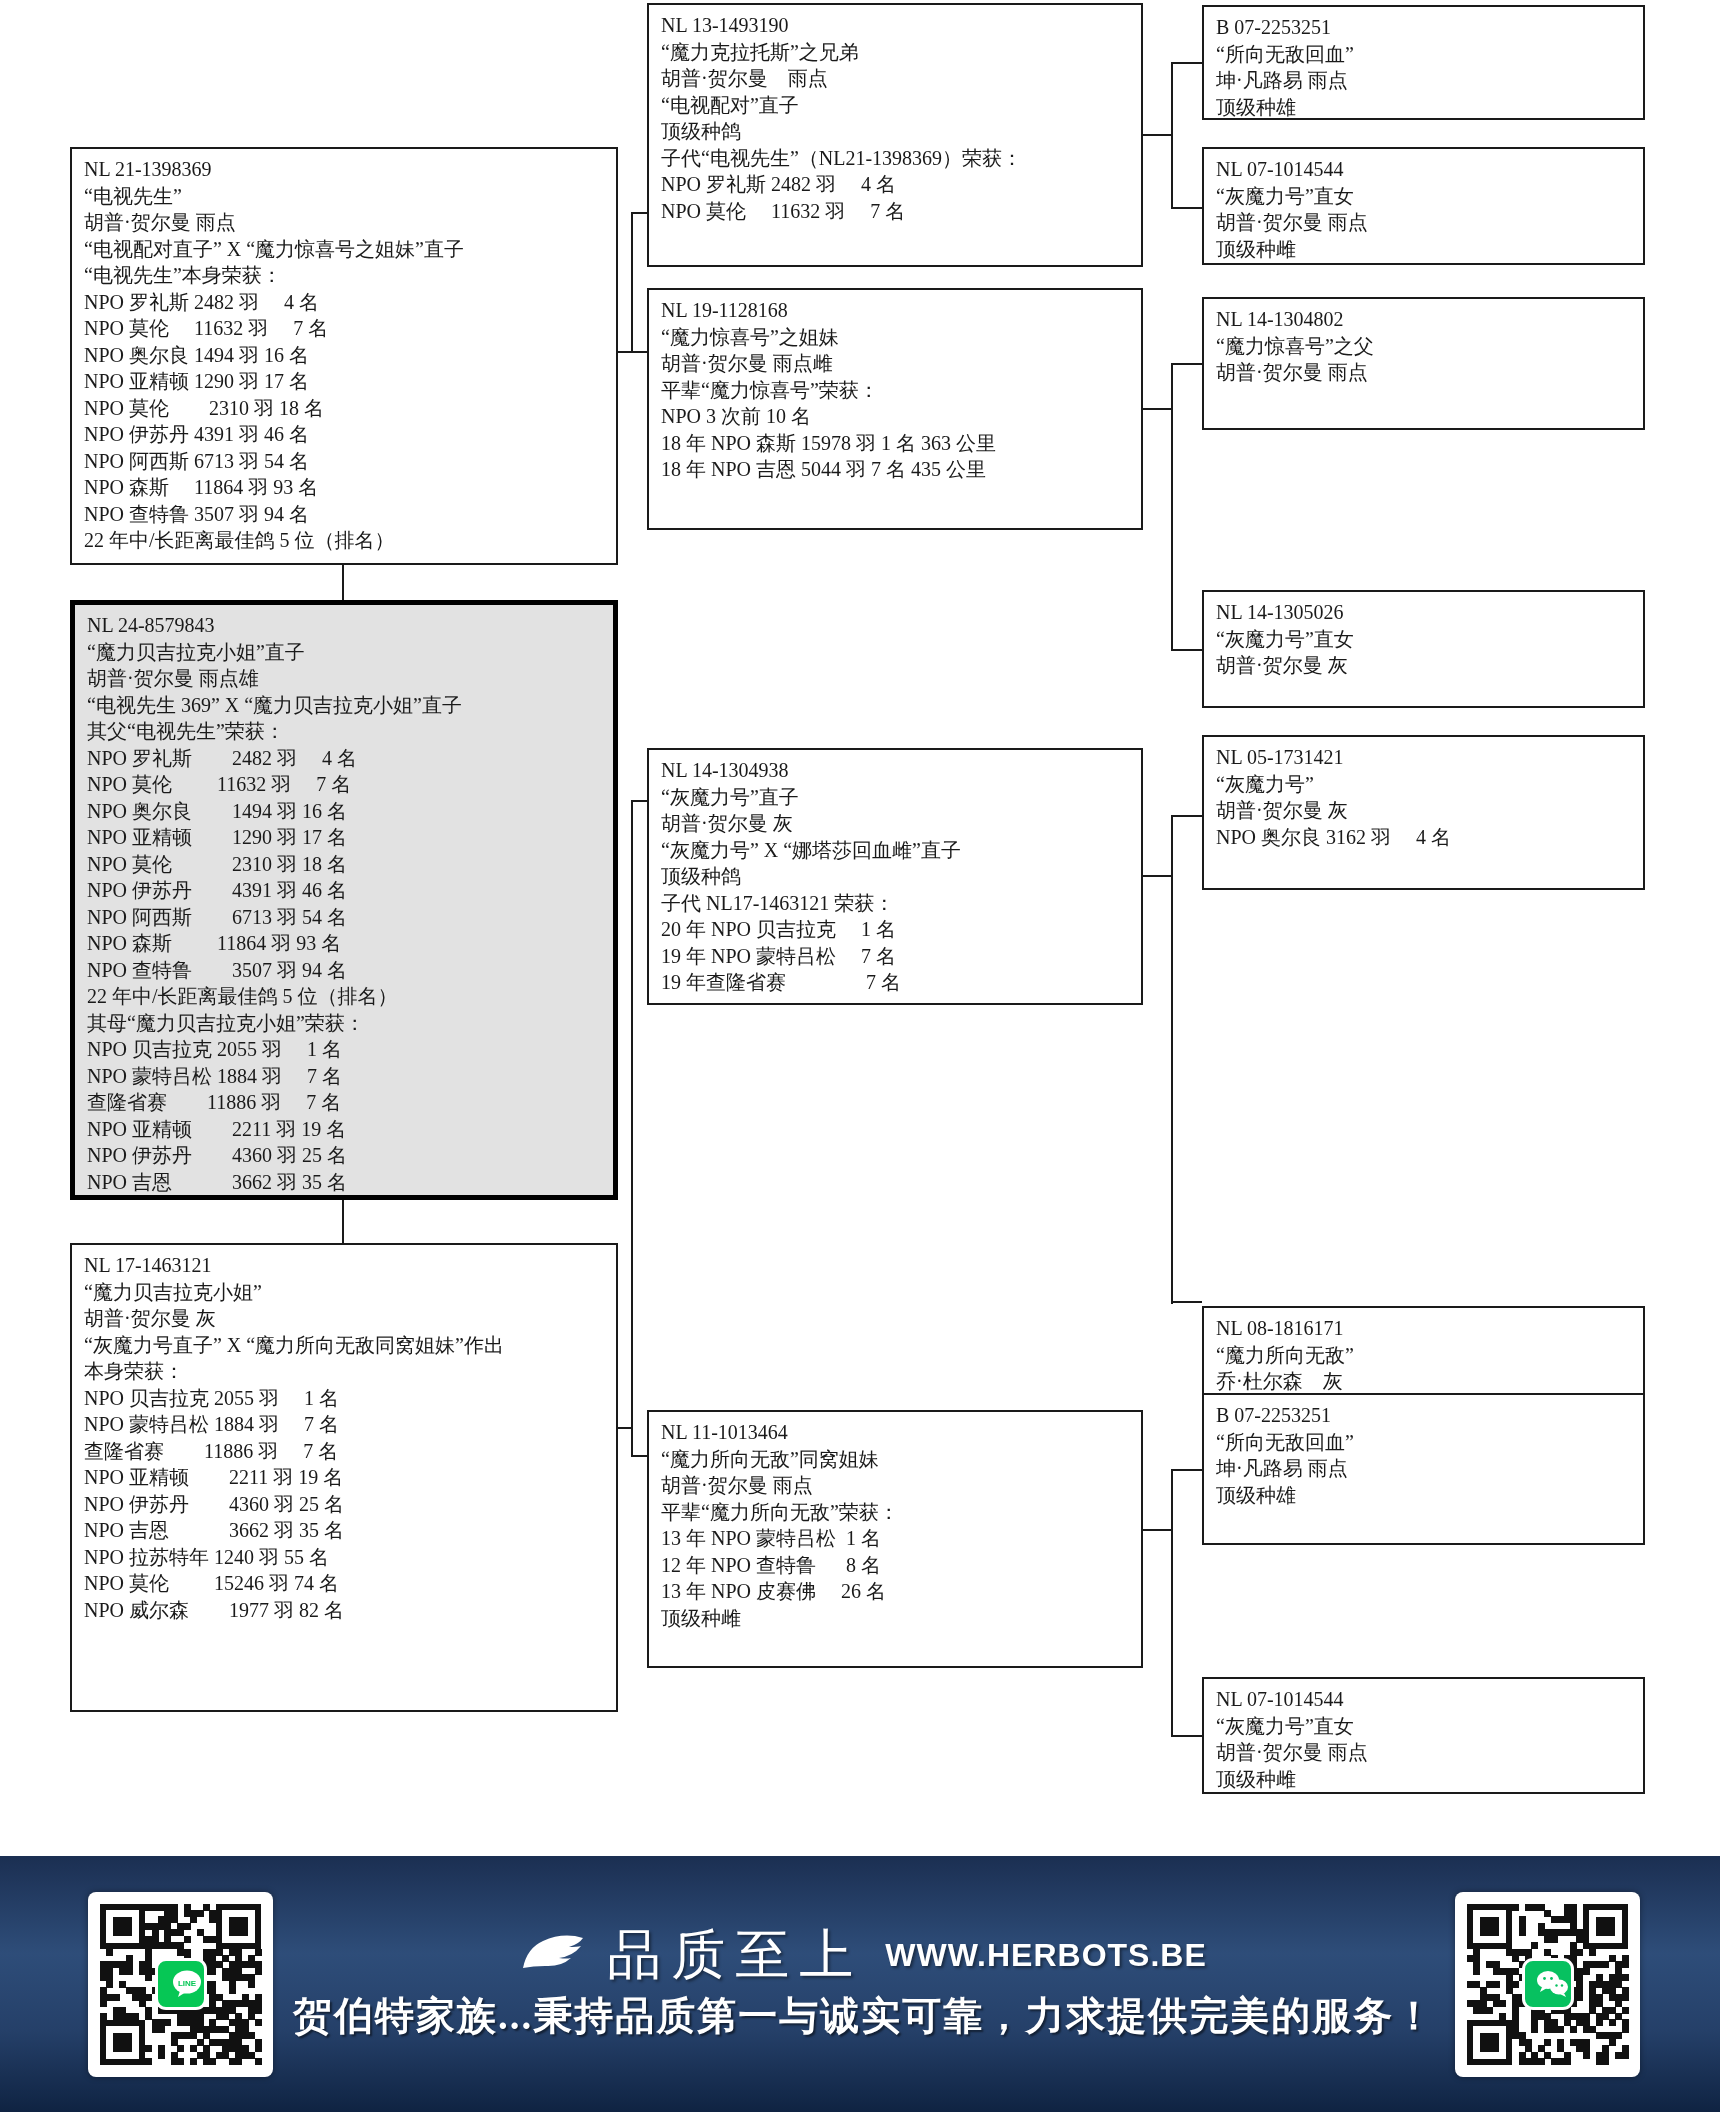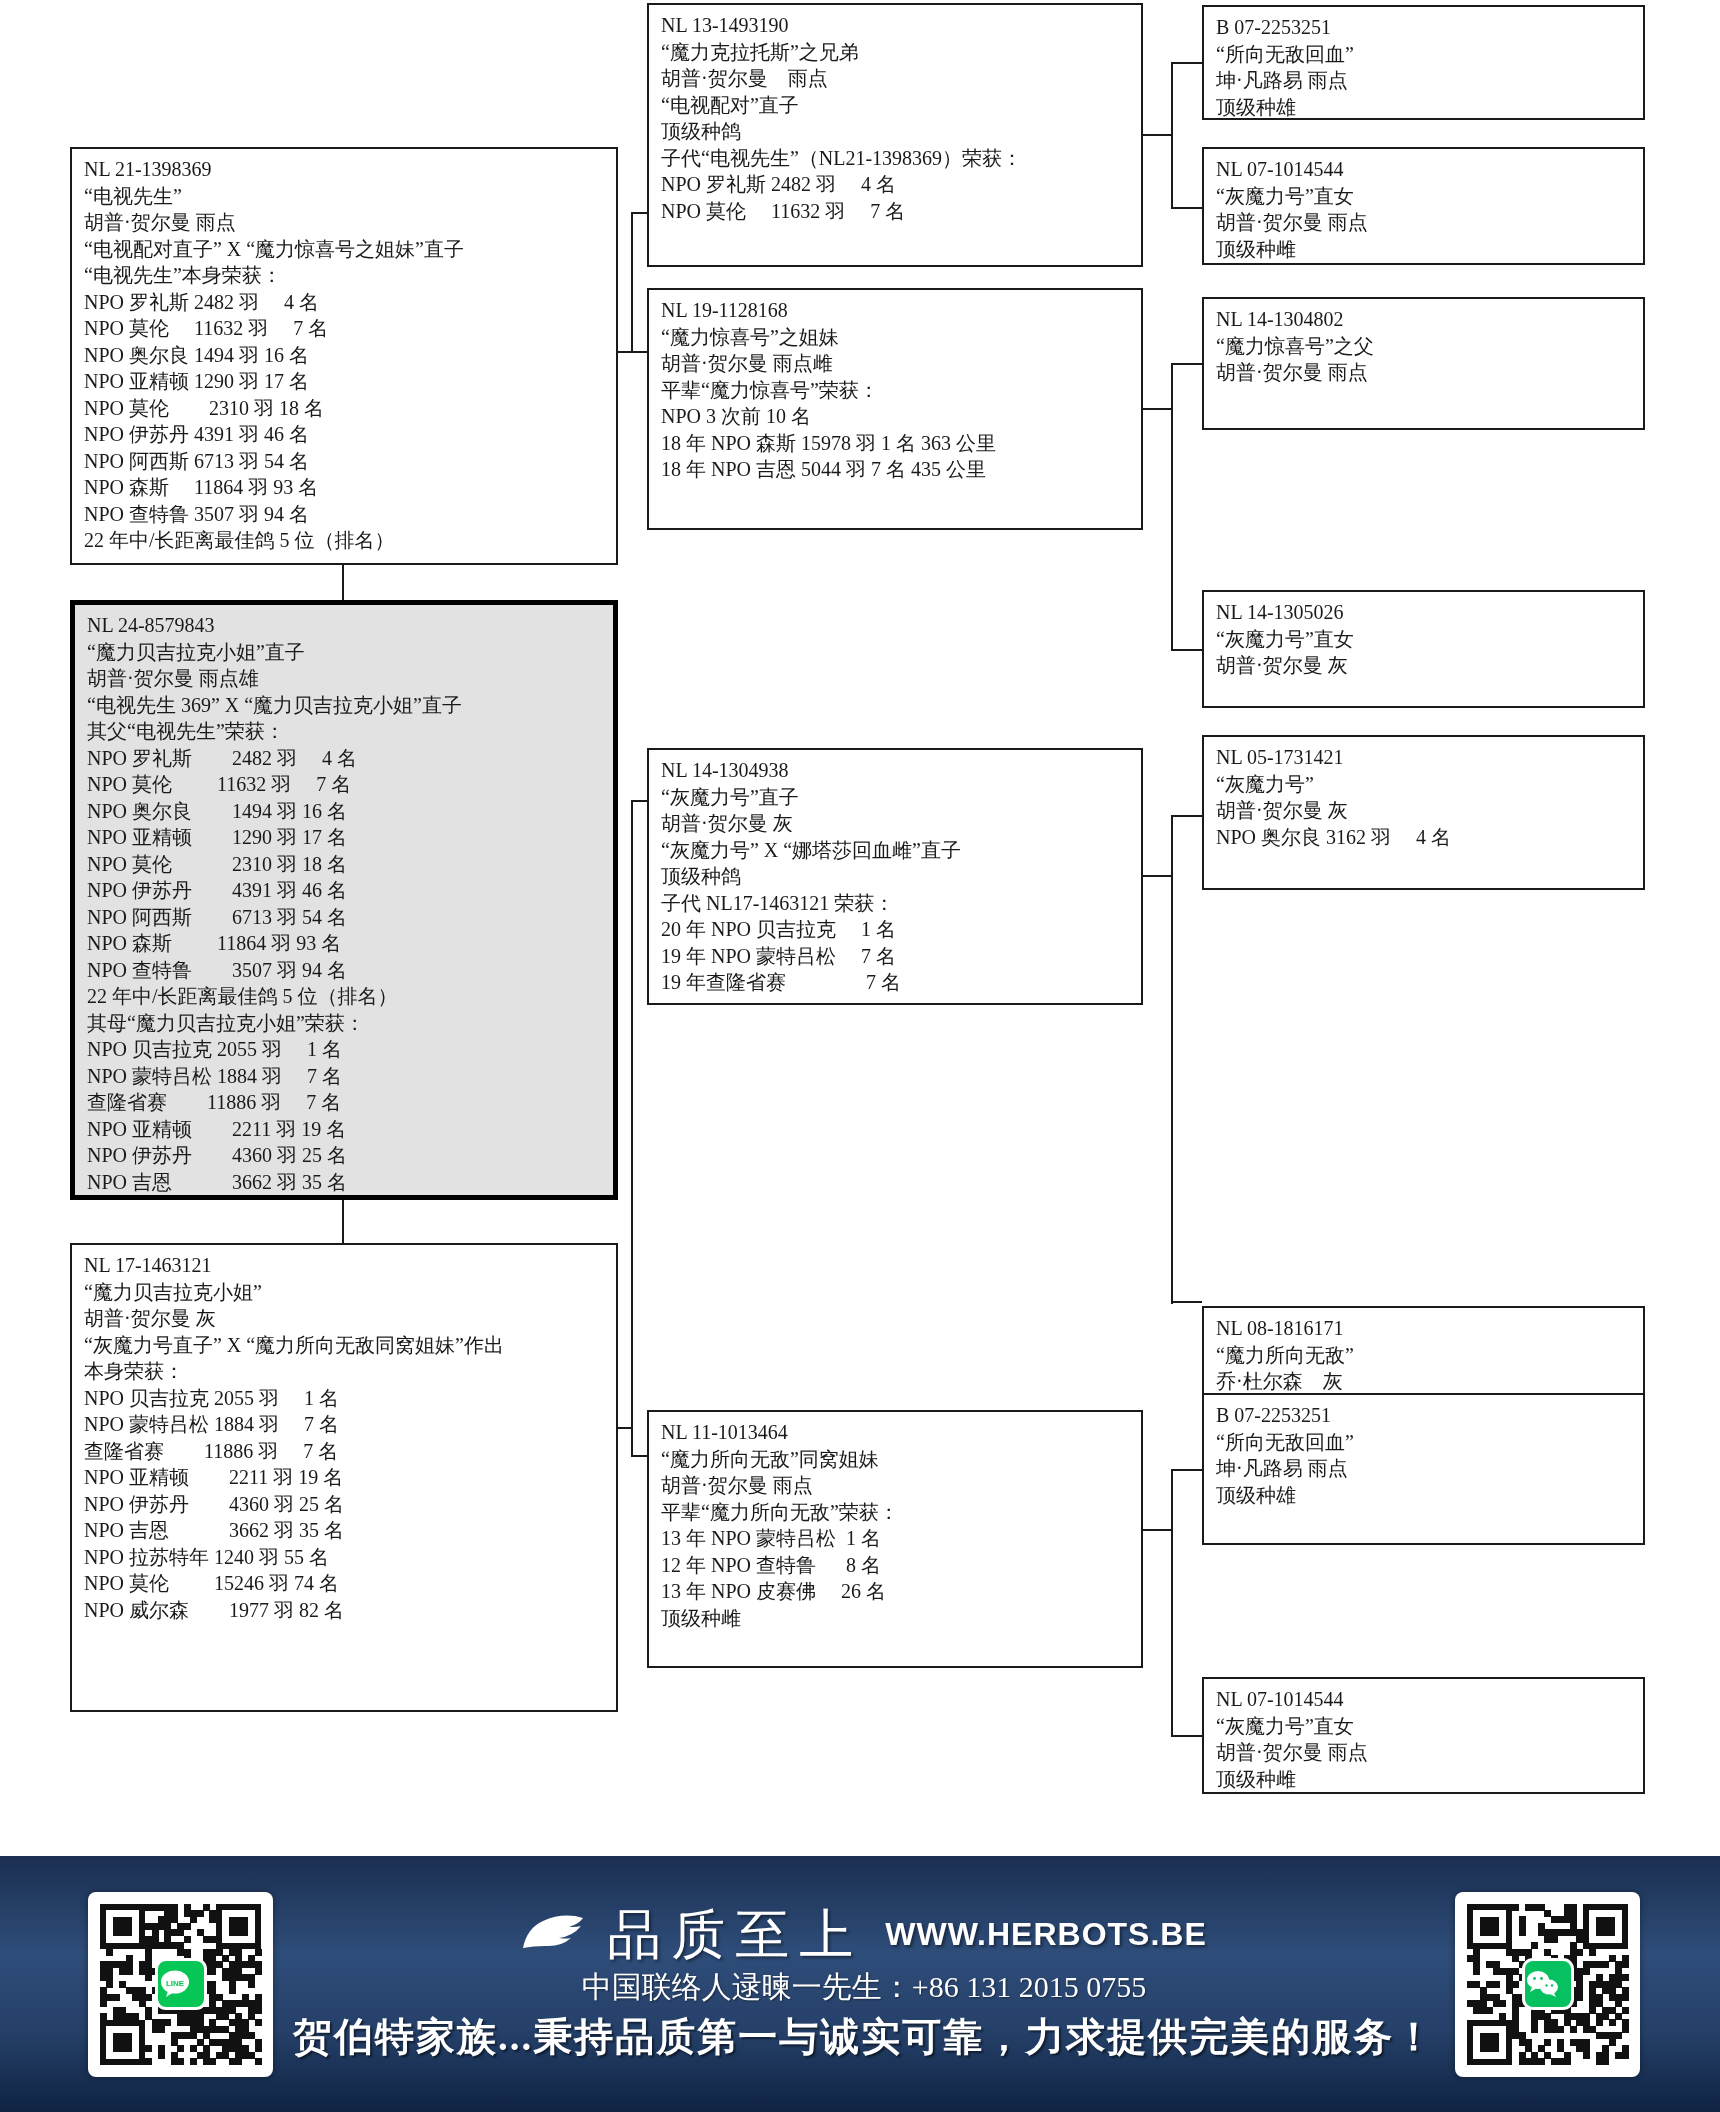--- a/index.html
+++ b/index.html
@@ -39,21 +39,21 @@
     position:relative;flex:0 0 auto;box-shadow:0 0 6px rgba(0,0,0,.4);
   }
   .qr-grid{position:absolute;left:12px;top:12px;width:161px;height:161px;}
   .qr-cell{position:absolute;background:#111;}
   .finder{position:absolute;width:45px;height:45px;background:#111;}
   .finder:before{content:"";position:absolute;left:6px;top:6px;width:33px;height:33px;background:#fff;}
   .finder:after{content:"";position:absolute;left:13px;top:13px;width:19px;height:19px;background:#111;}
   .qr-icon{
     position:absolute;left:50%;top:50%;transform:translate(-50%,-50%);
     width:52px;height:52px;border-radius:11px;
-    display:flex;align-items:center;justify-content:flex-start;
+    display:flex;align-items:center;justify-content:flex-end;
     border:3px solid #ffffff;box-sizing:border-box;text-decoration:underline;
   }
   .footer-center{
     flex:1 1 auto;display:flex;flex-direction:column;align-items:center;
     justify-content:center;gap:2px;min-width:0;
   }
   .logo-row{display:flex;align-items:center;gap:22px;white-space:nowrap;}
   .brand-script{
     font-family:"DejaVu Serif","Liberation Serif",serif;
     font-style:italic;font-weight:bold;font-size:74px;line-height:74px;
@@ -508,21 +508,20 @@
 
     <div class="footer-center">
       <div class="logo-row">
         <svg class="feather" viewBox="0 0 64 42">
           <path d="M2 34 Q6 14 22 7 Q42 -2 62 4 Q58 10 48 13 Q56 13 60 12 Q52 22 38 24 Q46 25 50 24 Q40 33 24 32 Q12 32 2 34 Z" fill="#ffffff"></path>
         </svg>
         <span class="brand-tagline">品质至上</span>
         <span class="brand-site">WWW.HERBOTS.BE</span>
       </div>
       <div class="contact-row">
-        <span>中国联络人逯暕一先生：+86 131 2015 0755</span>
       </div>
       <div class="slogan-row">贺伯特家族...秉持品质第一与诚实可靠，力求提供完美的服务！</div>
     </div>
 
     <div class="qr-card">
       <div class="qr-grid" id="qr-right">
           <div class="qr-cell" style="left: 45.08px; top: 0px; width: 7px; height: 7px;"></div>
           <div class="qr-cell" style="left: 57.96px; top: 0px; width: 7px; height: 7px;"></div>
           <div class="qr-cell" style="left: 64.4px; top: 0px; width: 7px; height: 7px;"></div>
           <div class="qr-cell" style="left: 70.84px; top: 0px; width: 7px; height: 7px;"></div>

